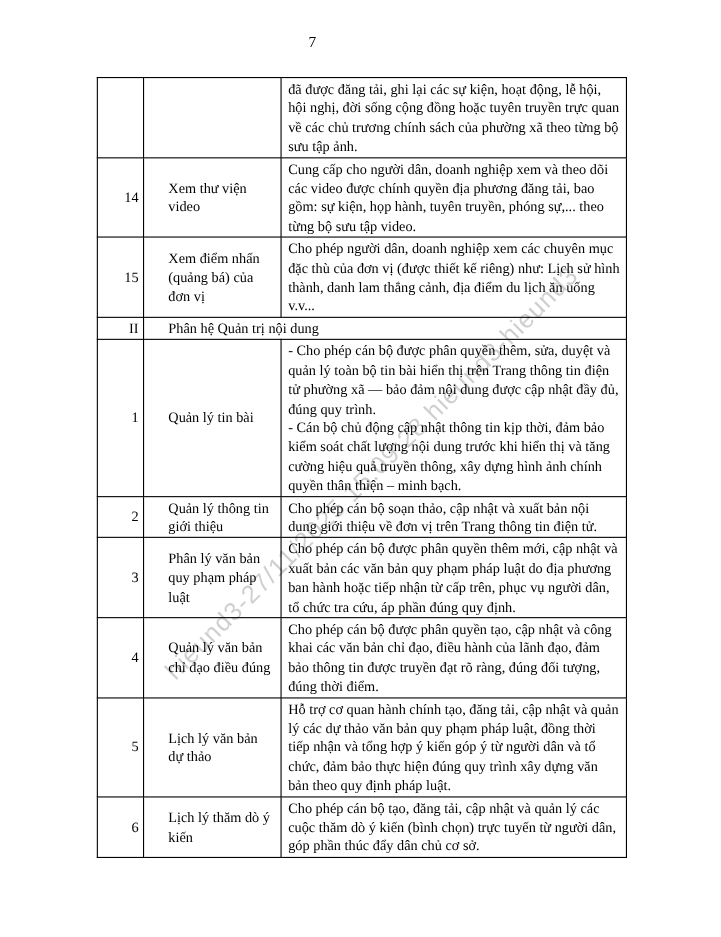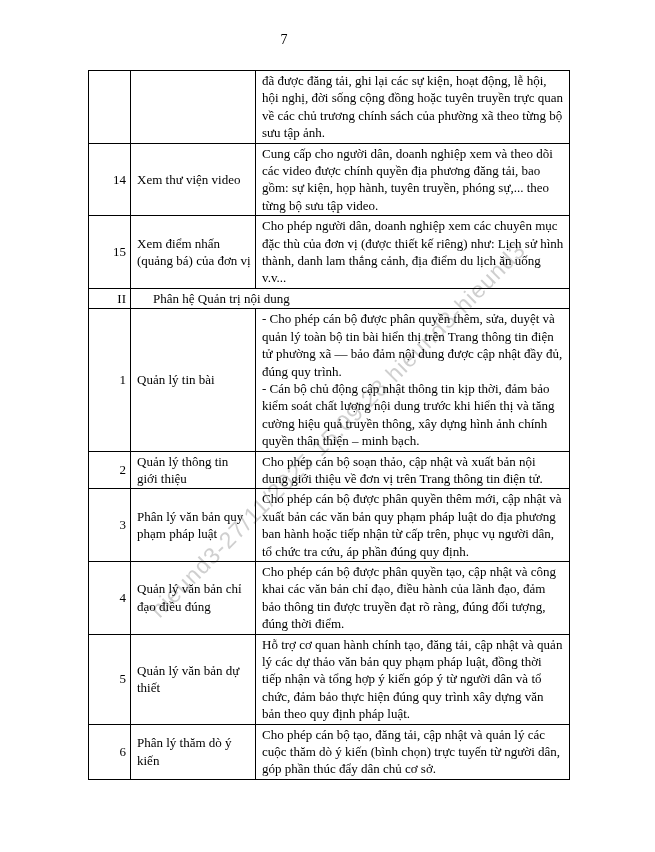--- a/index.html
+++ b/index.html
@@ -59,21 +59,21 @@
   }
   .doc-table col.c-no   { width: 42px; }
   .doc-table col.c-name { width: 125px; }
   .doc-table col.c-desc { width: 314px; }
   .doc-table td.no-cell {
     text-align: right;
     vertical-align: middle;
   }
   .doc-table td.name-cell {
     vertical-align: middle;
-    padding-left: 6px;
+    padding-left: 22px;
     padding-right: 4px;
   }
   .doc-table td.desc-cell {
     vertical-align: top;
     padding-left: 6px;
     padding-right: 5px;
     white-space: pre-line;
   }
   .doc-table tr.section-row td {
     font-weight: normal;
@@ -143,26 +143,26 @@
       </tr>
 
       <tr>
         <td class="no-cell">4</td>
         <td class="name-cell">Quản lý văn bản chỉ đạo điều đúng</td>
         <td class="desc-cell">Cho phép cán bộ được phân quyền tạo, cập nhật và công khai các văn bản chỉ đạo, điều hành của lãnh đạo, đảm bảo thông tin được truyền đạt rõ ràng, đúng đối tượng, đúng thời điểm.</td>
       </tr>
 
       <tr>
         <td class="no-cell">5</td>
-        <td class="name-cell">Quản lý văn bản dự thiết</td>
+        <td class="name-cell">Lịch lý văn bản dự thảo</td>
         <td class="desc-cell">Hỗ trợ cơ quan hành chính tạo, đăng tải, cập nhật và quản lý các dự thảo văn bản quy phạm pháp luật, đồng thời tiếp nhận và tổng hợp ý kiến góp ý từ người dân và tổ chức, đảm bảo thực hiện đúng quy trình xây dựng văn bản theo quy định pháp luật.</td>
       </tr>
 
       <tr>
         <td class="no-cell">6</td>
-        <td class="name-cell">Phân lý thăm dò ý kiến</td>
+        <td class="name-cell">Lịch lý thăm dò ý kiến</td>
         <td class="desc-cell">Cho phép cán bộ tạo, đăng tải, cập nhật và quản lý các cuộc thăm dò ý kiến (bình chọn) trực tuyến từ người dân, góp phần thúc đẩy dân chủ cơ sở.</td>
       </tr>
 
     </tbody>
   </table>
 
 </div>
 
 </body></html>

